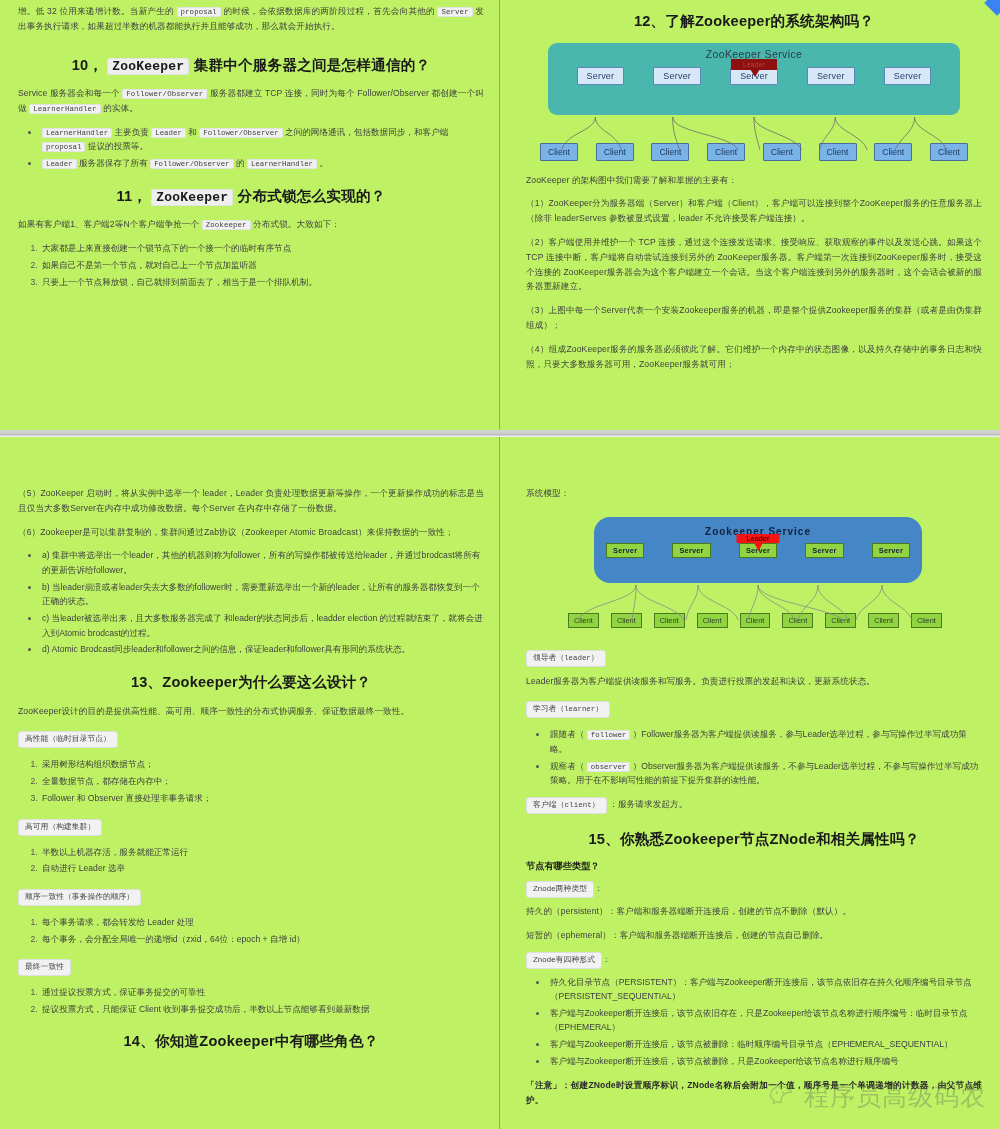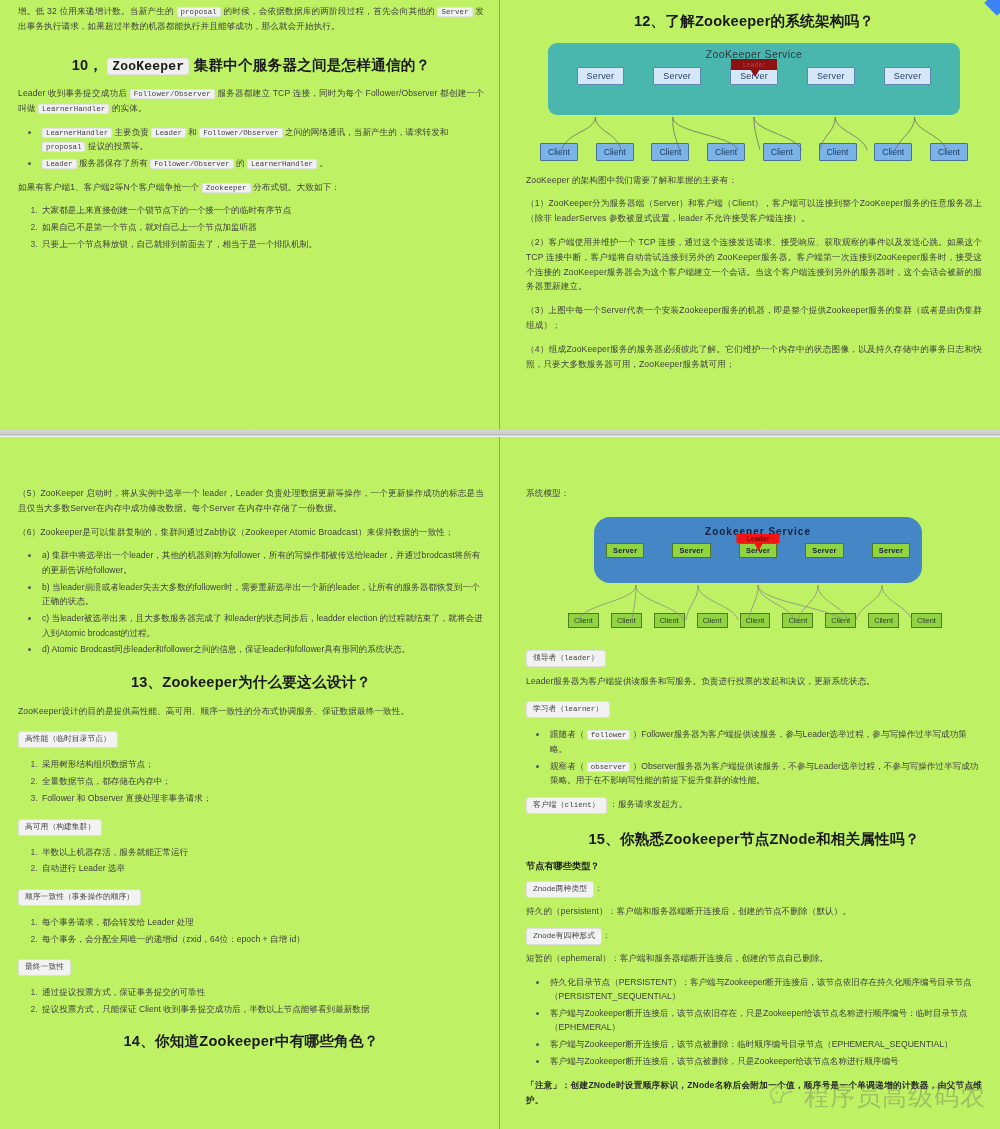--- a/index.html
+++ b/index.html
@@ -182,48 +182,53 @@
       <span>发出事务执行请求，如果超过半数的机器都能执行并且能够成功，那么就会开始执行。</span>
     </p>
 
     <h2 class="q first">
       <span>10，</span>
       <code class="big">ZooKeeper</code>
       <span>集群中个服务器之间是怎样通信的？</span>
     </h2>
 
     <p class="body">
-      <span>Leader 收到事务提交成功后</span>
+      <span>Service 服务器会和每一个</span>
       <code class="inline">Follower/Observer</code>
       <span>服务器都建立 TCP 连接，同时为每个 Follower/Observer 都创建一个叫做</span>
       <code class="inline">LearnerHandler</code>
       <span>的实体。</span>
     </p>
 
     <ul class="b">
       <li>
         <code class="inline">LearnerHandler</code>
         <span>主要负责</span>
         <code class="inline">Leader</code>
         <span>和</span>
         <code class="inline">Follower/Observer</code>
-        <span>之间的网络通讯，当新产生的，请求转发和</span>
+        <span>之间的网络通讯，包括数据同步，和客户端</span>
         <code class="inline">proposal</code>
         <span>提议的投票等。</span>
       </li>
       <li>
         <code class="inline">Leader</code>
         <span>服务器保存了所有</span>
         <code class="inline">Follower/Observer</code>
         <span>的</span>
         <code class="inline">LearnerHandler</code>
         <span>。</span>
       </li>
     </ul>
 
+    <h2 class="q">
+      <span>11，</span>
+      <code class="big">ZooKeeper</code>
+      <span>分布式锁怎么实现的？</span>
+    </h2>
 
     <p class="body">
       <span>如果有客户端1、客户端2等N个客户端争抢一个</span>
       <code class="inline">Zookeeper</code>
       <span>分布式锁。大致如下：</span>
     </p>
 
     <ol class="b">
       <li>大家都是上来直接创建一个锁节点下的一个接一个的临时有序节点</li>
       <li>如果自己不是第一个节点，就对自己上一个节点加监听器</li>
@@ -391,25 +396,25 @@
       <span>：服务请求发起方。</span>
     </p>
 
     <h2 class="q">15、你熟悉Zookeeper节点ZNode和相关属性吗？</h2>
     <h3 class="sub">节点有哪些类型？</h3>
 
     <p class="body tight">
       <span class="badge" style="margin:0">Znode两种类型</span><span>：</span>
     </p>
     <p class="body">持久的（persistent）：客户端和服务器端断开连接后，创建的节点不删除（默认）。</p>
+    <p class="body">短暂的（ephemeral）：客户端和服务器端断开连接后，创建的节点自己删除。</p>
+
     <p class="body tight">
       <span class="badge" style="margin:0">Znode有四种形式</span><span>：</span>
     </p>
-
-    <p class="body">短暂的（ephemeral）：客户端和服务器端断开连接后，创建的节点自己删除。</p>
     <ul class="b">
       <li>持久化目录节点（PERSISTENT）：客户端与Zookeeper断开连接后，该节点依旧存在持久化顺序编号目录节点（PERSISTENT_SEQUENTIAL）</li>
       <li>客户端与Zookeeper断开连接后，该节点依旧存在，只是Zookeeper给该节点名称进行顺序编号：临时目录节点（EPHEMERAL）</li>
       <li>客户端与Zookeeper断开连接后，该节点被删除：临时顺序编号目录节点（EPHEMERAL_SEQUENTIAL）</li>
       <li>客户端与Zookeeper断开连接后，该节点被删除，只是Zookeeper给该节点名称进行顺序编号</li>
     </ul>
     <p class="body" style="font-weight:bold;color:#2b2b2b">「注意」：创建ZNode时设置顺序标识，ZNode名称后会附加一个值，顺序号是一个单调递增的计数器，由父节点维护。</p>
   </section>
 
   <div class="watermark">

